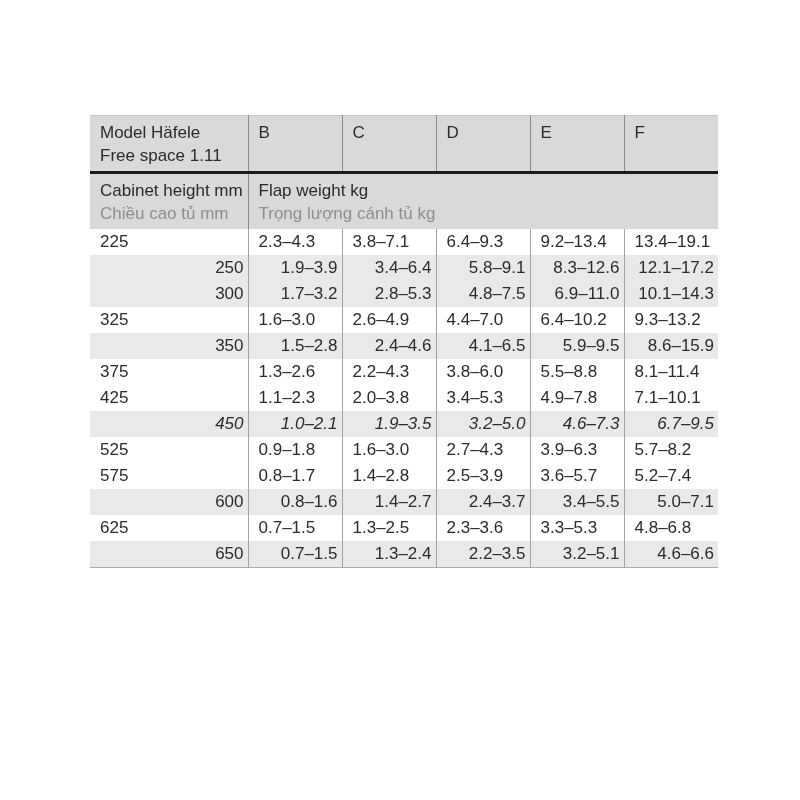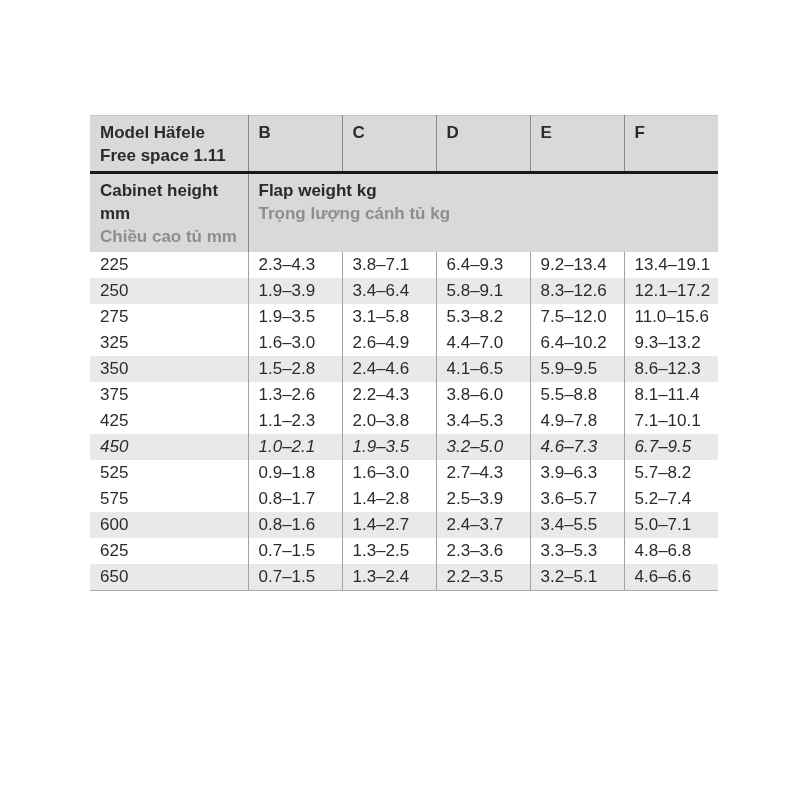--- a/index.html
+++ b/index.html
@@ -24,21 +24,21 @@
     border-collapse: collapse;
     table-layout: fixed;
     border-top: 1px solid #c6c6c6;
     border-bottom: 1px solid #ababab;
   }
   col.c-model { width: 158px; }
   col.c-val   { width: 94px; }
 
   thead th {
     background: var(--header-bg, #d9d9d9);
-    font-weight: bold;
+    font-weight: normal;
     text-align: left;
     vertical-align: top;
     padding: 5px 4px 4px 10px;
     font-size: 17px;
     line-height: 23px;
     color: var(--text, #2b2b2b);
   }
   tr.model-row th {
     height: 46px;
     border-bottom: 3px solid var(--heavy-rule, #1a1a1a);
@@ -51,21 +51,21 @@
   tbody td {
     height: 26px;
     font-size: 17px;
     line-height: 26px;
     padding: 0 4px 0 10px;
     white-space: nowrap;
     color: var(--text, #2b2b2b);
     vertical-align: middle;
   }
   tbody td + td { border-left: 1px solid var(--divider, #a3a3a3); }
-  tbody tr.alt td { background: var(--alt-row-bg, #e9e9e9); }
+  tbody tr.alt td { background: var(--alt-row-bg, #e9e9e9); text-align: right; }
   tbody tr.italic td { font-style: italic; }
 </style>
 </head>
 <body>
 
 <div class="canvas">
   <table class="spec">
     <colgroup>
       <col class="c-model">
       <col class="c-val">
@@ -107,43 +107,43 @@
           <td>13.4–19.1</td>
         </tr>
         <tr class="alt">
           <td>250</td>
           <td>1.9–3.9</td>
           <td>3.4–6.4</td>
           <td>5.8–9.1</td>
           <td>8.3–12.6</td>
           <td>12.1–17.2</td>
         </tr>
-        <tr>
-          <td>275</td>
-          <td>1.9–3.5</td>
-          <td>3.1–5.8</td>
-          <td>5.3–8.2</td>
-          <td>7.5–12.0</td>
-          <td>11.0–15.6</td>
+        <tr class="alt">
+          <td>300</td>
+          <td>1.7–3.2</td>
+          <td>2.8–5.3</td>
+          <td>4.8–7.5</td>
+          <td>6.9–11.0</td>
+          <td>10.1–14.3</td>
         </tr>
         <tr>
           <td>325</td>
           <td>1.6–3.0</td>
           <td>2.6–4.9</td>
           <td>4.4–7.0</td>
           <td>6.4–10.2</td>
           <td>9.3–13.2</td>
         </tr>
         <tr class="alt">
           <td>350</td>
           <td>1.5–2.8</td>
           <td>2.4–4.6</td>
           <td>4.1–6.5</td>
           <td>5.9–9.5</td>
-          <td>8.6–12.3</td>
+          <td>8.6–15.9</td>
         </tr>
         <tr>
           <td>375</td>
           <td>1.3–2.6</td>
           <td>2.2–4.3</td>
           <td>3.8–6.0</td>
           <td>5.5–8.8</td>
           <td>8.1–11.4</td>
         </tr>
         <tr>

